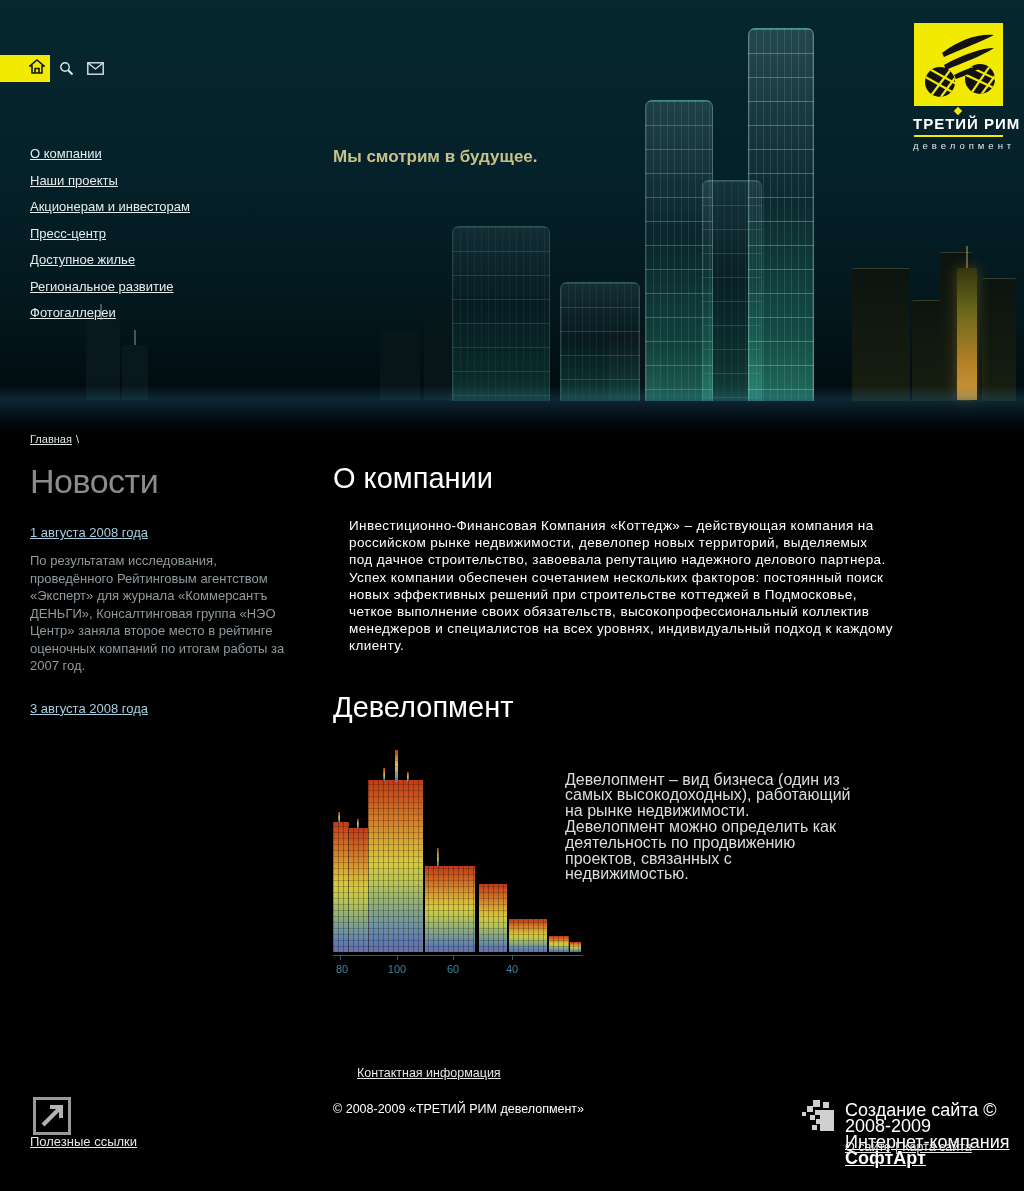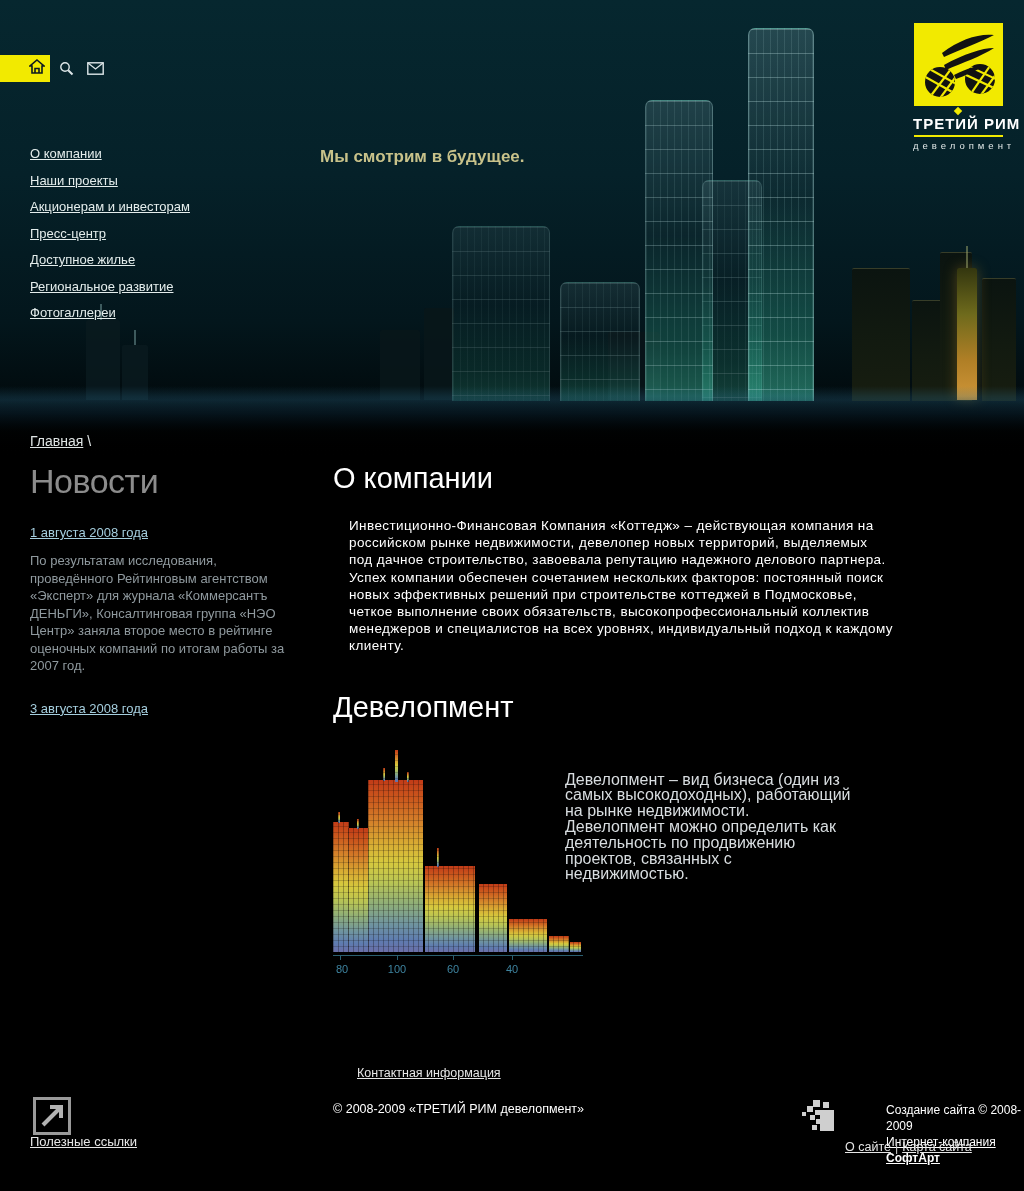--- a/index.html
+++ b/index.html
@@ -46,22 +46,22 @@
   .logo{position:absolute;left:913px;top:23px;width:90px;z-index:10;text-align:center;}
   .logo-sq{width:89px;height:83px;background:#f2ea00;margin:0 auto;}
   .logo-diamond{width:6px;height:6px;background:#f2ea00;transform:rotate(45deg);margin:2px auto 1px;}
   .logo-title{color:#fff;font-size:15px;font-weight:bold;letter-spacing:1px;white-space:nowrap;}
   .logo-rule{width:89px;height:2px;background:#f2ea00;margin:3px auto 3px;}
   .logo-sub{color:#e2e8e8;font-size:9.5px;letter-spacing:4px;}
 
   
   .nav{position:absolute;left:30px;top:146px;z-index:10;}
   .nav a{display:block;color:#e4edec;font-size:13px;text-decoration:underline;margin-bottom:11.5px;cursor:pointer;}
-  .tagline{position:absolute;left:320px;top:147px;z-index:10;color:#c8c28a;font-size:17px;font-weight:bold;}
-  .breadcrumb{position:absolute;left:30px;top:433px;z-index:10;font-size:14px;color:#dfe5e5;}
+  .tagline{position:absolute;left:333px;top:147px;z-index:10;color:#c8c28a;font-size:17px;font-weight:bold;}
+  .breadcrumb{position:absolute;left:30px;top:433px;z-index:10;font-size:11px;color:#dfe5e5;}
   .breadcrumb a{color:#dfe5e5;text-decoration:underline;cursor:pointer;}
   .breadcrumb .sep{margin-left:4px;text-decoration:none;}
 
   
   .news-col{position:absolute;left:30px;top:462px;width:262px;}
   .news-title{color:#8c8c8c;font-size:34px;letter-spacing:-.5px;margin:0 0 22px 0;font-weight:400;}
   .news-date{display:inline-block;color:#a5cede;font-size:13px;text-decoration:underline;margin-bottom:12px;cursor:pointer;}
   .news-text{color:#8f999e;font-size:13px;line-height:17.5px;margin:0 0 24px 0;}
   .main-col{position:absolute;left:333px;top:462px;width:578px;}
   .sec-title{color:#fff;font-size:29px;font-weight:400;margin:0 0 22px 0;}
@@ -73,21 +73,21 @@
   .dev-text{position:absolute;left:232px;top:30px;width:288px;color:#d8dde0;font-size:16px;line-height:15.8px;margin:0;}
 
   
   .ext-btn{position:absolute;left:33px;top:1097px;width:38px;height:38px;z-index:10;cursor:pointer;}
   .useful{position:absolute;left:30px;top:1132px;z-index:10;}
   .useful a{color:#e6e6e6;font-size:13px;text-decoration:underline;cursor:pointer;}
   .copy{position:absolute;left:333px;top:1102px;color:#fff;font-size:12.5px;}
   .contact{position:absolute;left:333px;top:1063px;margin-left:24px;}
   .contact a{color:#e6e6e6;font-size:12.5px;text-decoration:underline;cursor:pointer;}
   .credits-logo{position:absolute;left:800px;top:1098px;}
-  .credits{position:absolute;left:845px;top:1102px;color:#fff;font-size:12px;line-height:16px;margin-left:41px;}
+  .credits{position:absolute;left:845px;top:1102px;color:#fff;font-size:18px;line-height:16px;}
   .credits a{color:#fff;text-decoration:underline;cursor:pointer;}
   .credits b{font-weight:bold;}
   .site-links{position:absolute;left:845px;top:1140px;color:#cfcfcf;font-size:12.5px;}
   .site-links a{color:#e6e6e6;text-decoration:underline;cursor:pointer;}
   .site-links .sep{margin:0 4px;}
 </style>
 </head>
 <body>
 
 <div class="page">

